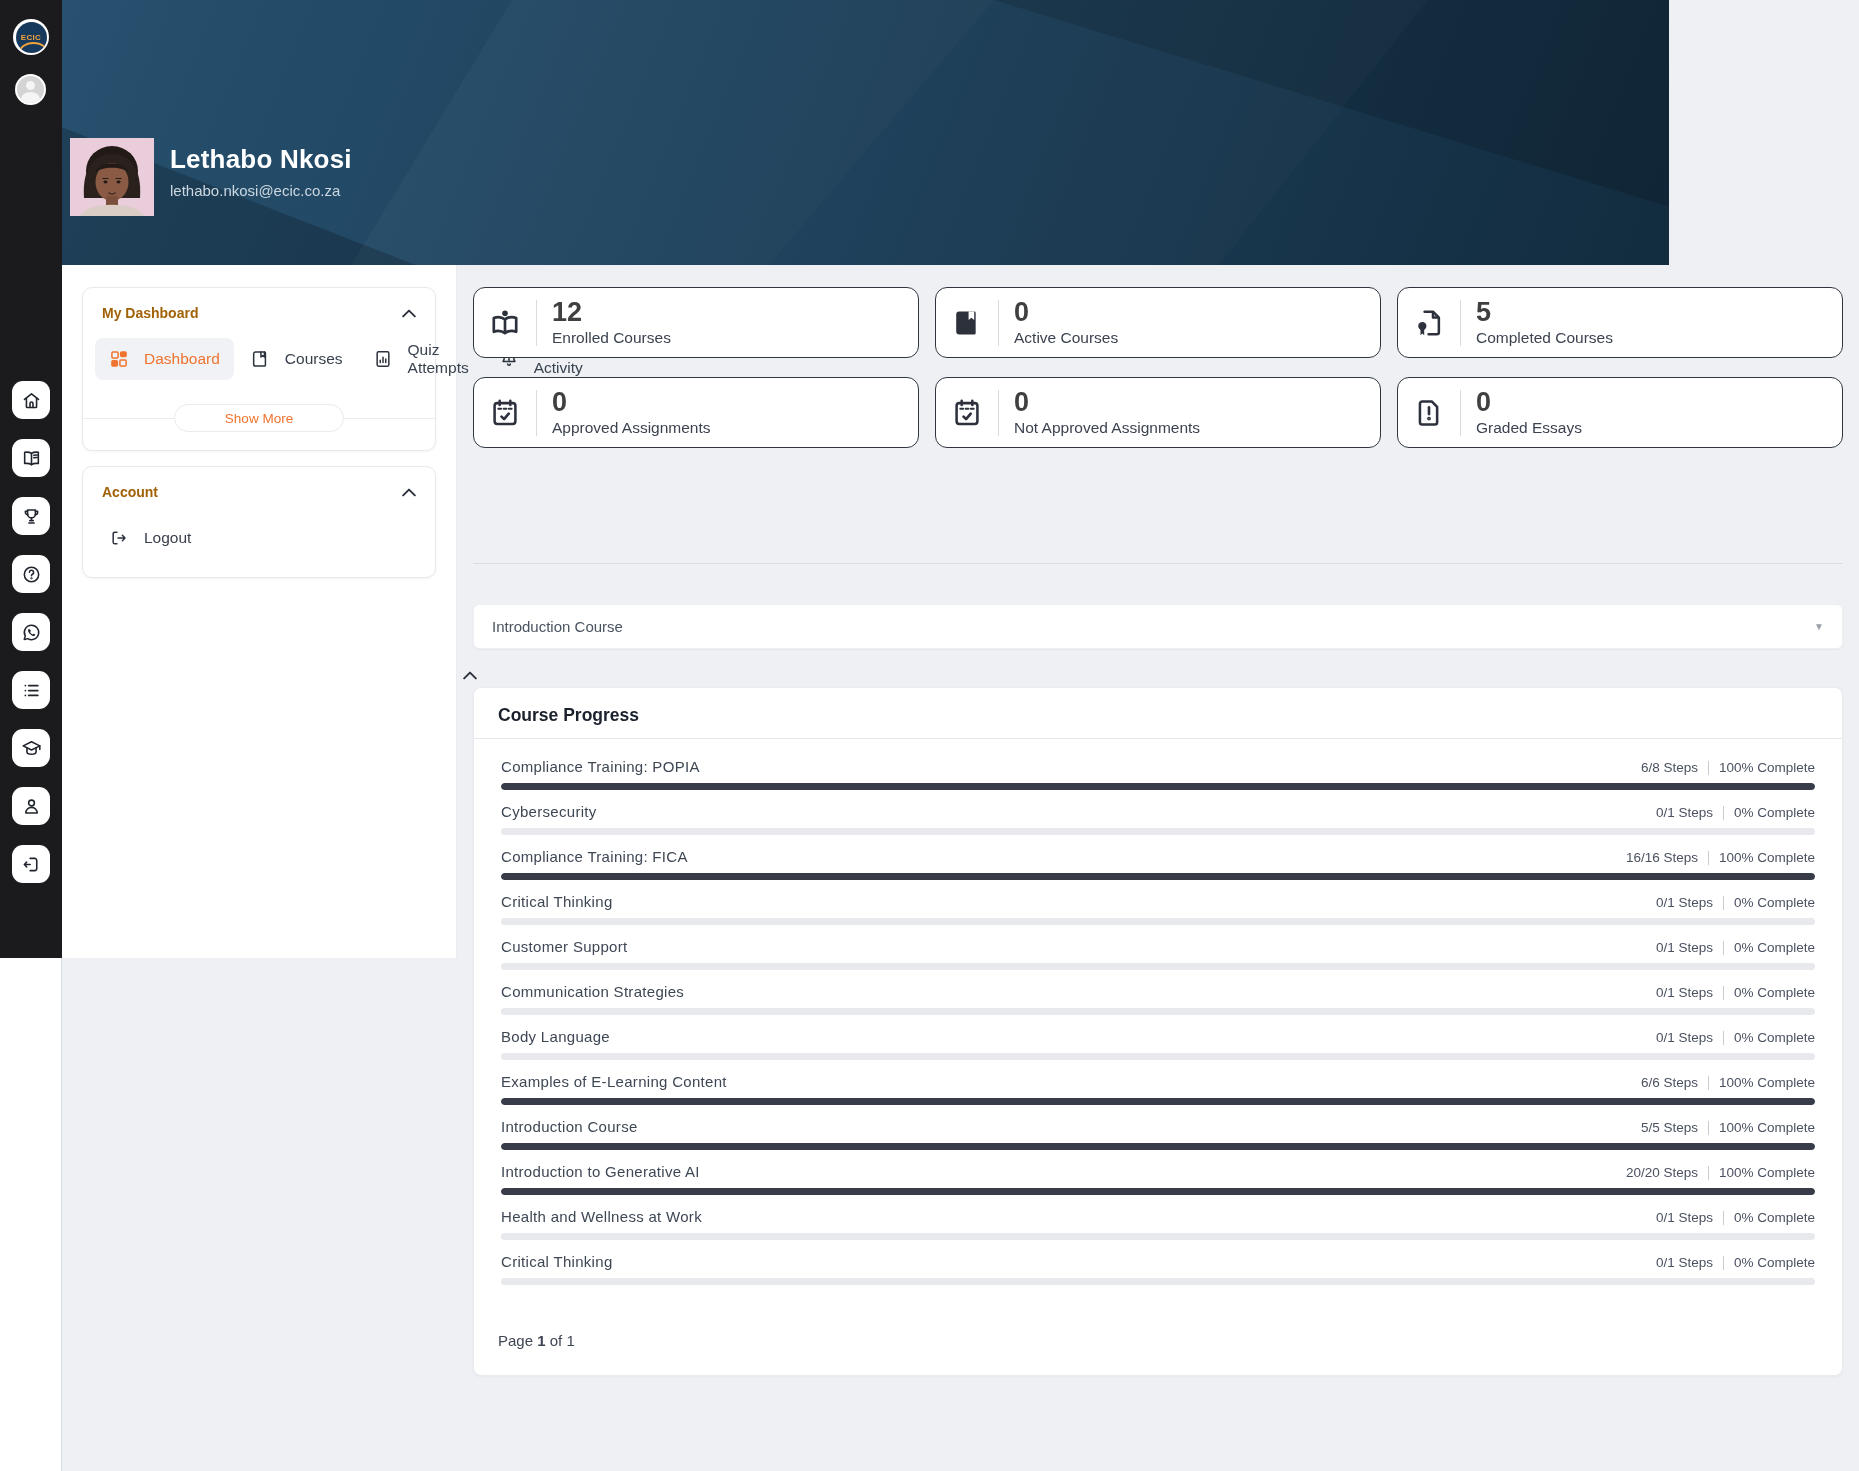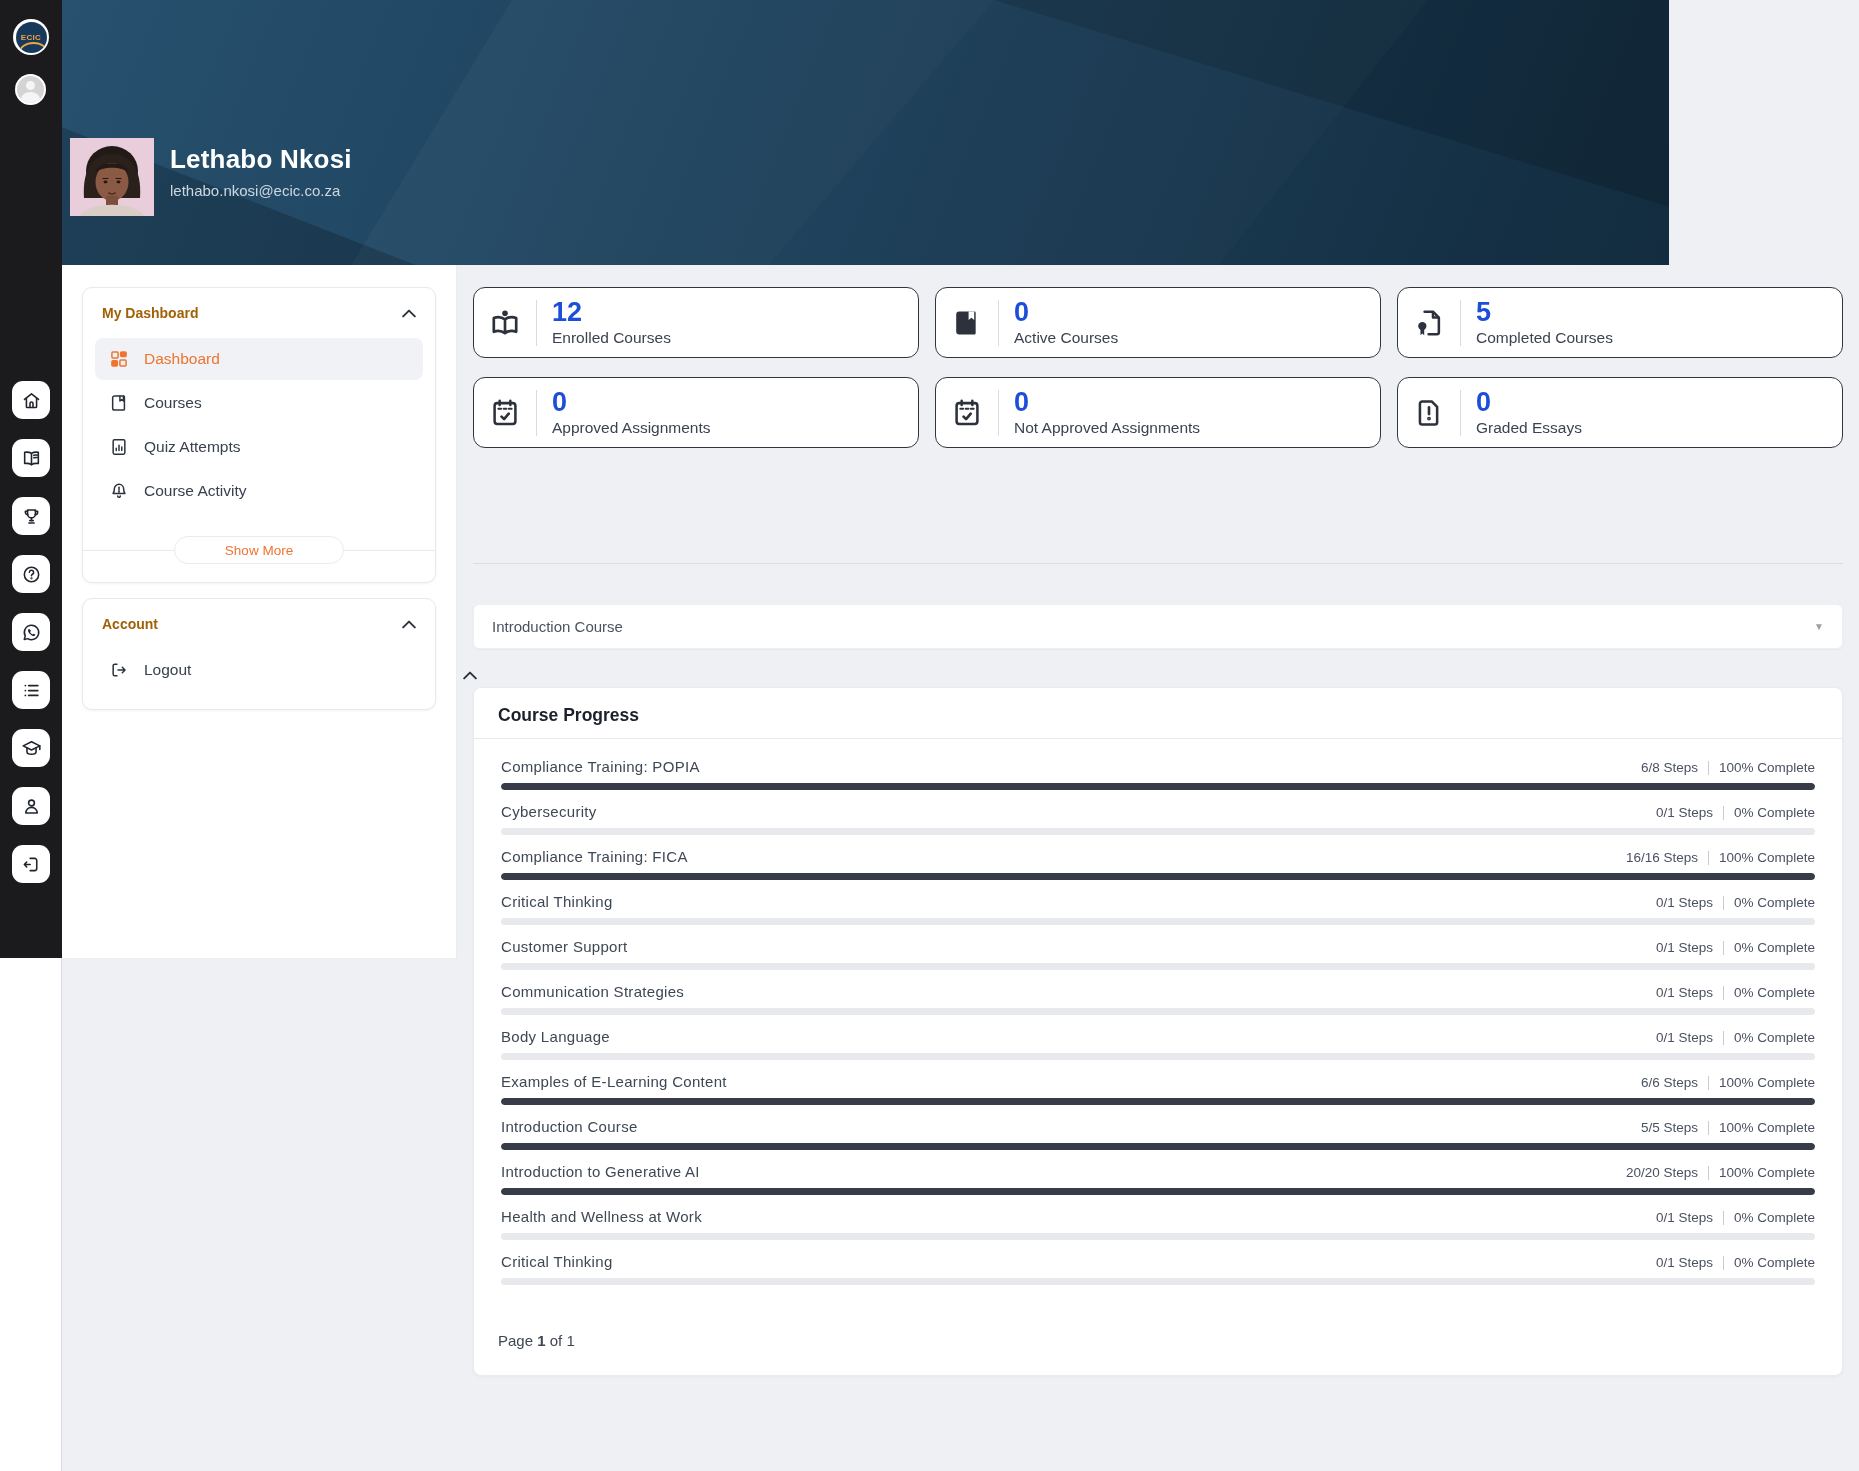--- a/index.html
+++ b/index.html
@@ -43,40 +43,40 @@
 
   
   #side-panel { position:absolute; left:62px; top:265px; width:395px; height:693px; background:#fff;
                 border-right:1px solid #e9ecf0; }
   .side-card { margin:22px 20px 0; background:#fff; border:1px solid #e7e9ee; border-radius:10px;
                box-shadow:0 1px 3px rgba(16,24,40,.05); padding:15px 12px 18px; }
   .side-card.account { margin-top:15px; }
   .sc-head { display:flex; align-items:center; justify-content:space-between; padding:2px 7px; }
   .sc-title { font-size:14px; font-weight:bold; color:#a16207; }
   .chev { width:14px; height:9px; color:#2a303a; cursor:pointer; }
-  .menu { margin-top:15px; display:flex; flex-direction:column; gap:2px; }
+  .menu { margin-top:15px; display:flex; flex-direction:row; gap:2px; }
   .m-item { height:42px; display:flex; align-items:center; gap:15px; padding:0 14px; border-radius:8px;
             font-size:15.5px; color:#39414e; cursor:pointer; }
   .m-item svg { width:20px; height:20px; color:#2c323d; flex:none; }
   .m-item.active { background:#f0f2f5; color:#ef7430; }
   .m-item.active svg { color:#ef7430; }
   .show-more-wrap { position:relative; margin:24px -12px 0; height:28px; }
   .show-more-line { position:absolute; left:0; right:0; top:50%; height:1px; background:#e9ebef; }
   .show-more-btn { position:absolute; left:50%; top:0; transform:translateX(-50%); width:170px; height:28px;
                    background:#fff; border:1px solid #e9ebef; border-radius:999px; color:#ef7430;
                    font-size:13.5px; display:flex; align-items:center; justify-content:center; cursor:pointer; }
 
   
   #main { position:absolute; left:457px; top:265px; width:1402px; bottom:0; padding:22px 16px 0; }
   .stats-grid { display:grid; grid-template-columns:repeat(3, 1fr); gap:19px 16px; }
   .stat-card { height:71px; background:#fff; border:1px solid #30353f; border-radius:12px;
                display:flex; align-items:center; padding:0 15px; cursor:pointer; }
   .stat-card svg { width:32px; height:32px; color:#2c313c; flex:none; }
   .stat-vdiv { width:1px; height:46px; background:#d8dbe0; margin:0 15px; flex:none; }
-  .stat-num { font-size:27px; font-weight:bold; color:#1d4ed8; line-height:1.05; }
+  .stat-num { font-size:27px; font-weight:bold; color:#404040; line-height:1.05; }
   .stat-lbl { font-size:15.5px; color:#3c4350; margin-top:2px; }
   .hr-div { height:1px; background:#dadde2; margin-top:115px; }
   .select-bar { margin-top:40px; height:45px; background:#fff; border:1px solid #edeff3; border-radius:6px;
                 display:flex; align-items:center; padding:0 18px; cursor:pointer;
                 box-shadow:0 1px 2px rgba(16,24,40,.04); }
   .select-text { font-size:15px; color:#4a5360; }
   .select-caret { margin-left:auto; color:#9aa0a9; font-size:10px; }
   #stray-chev { position:absolute; left:463px; top:671px; width:14px; height:9px; color:#2a303a; z-index:6; }
 
   .progress-card { margin-top:38px; background:#fff; border:1px solid #e9ebef; border-radius:8px;

